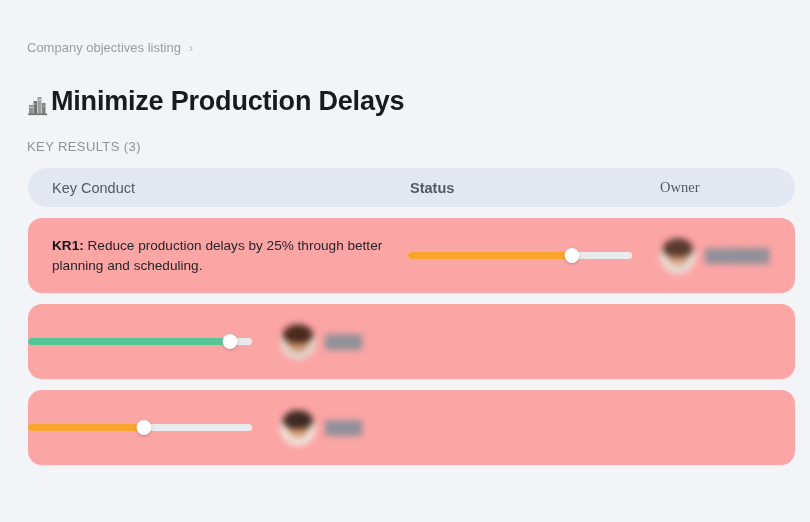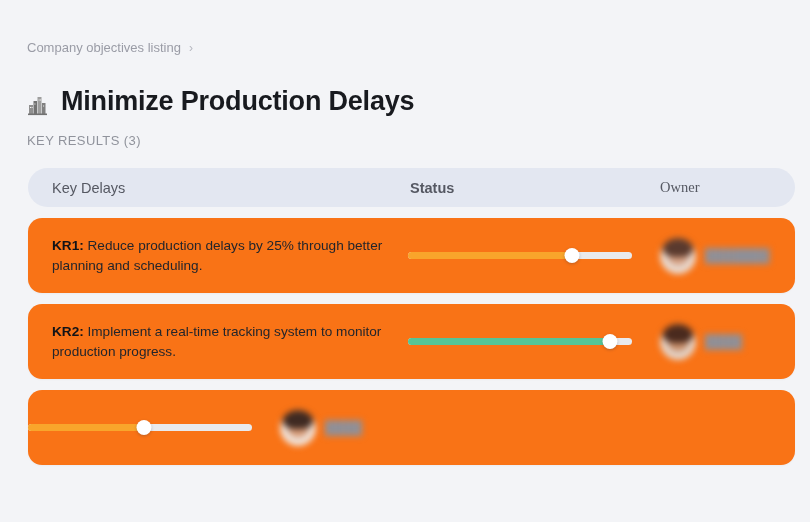--- a/index.html
+++ b/index.html
@@ -46,21 +46,20 @@
     color: #1f2024;
   }
 
   
   .title-row {
     position: absolute;
     left: 25px;
     top: 66px;
     display: flex;
     align-items: center;
-    gap: 10px;
   }
   .title-icon {
     width: 26px;
     height: 30px;
     display: flex;
     align-items: flex-end;
     justify-content: center;
     filter: grayscale(1);
     font-size: 22px;
     line-height: 1;
@@ -72,21 +71,21 @@
     font-weight: bold;
     color: #181a1f;
     letter-spacing: -0.2px;
     line-height: 34px;
   }
 
   
   .section-label {
     position: absolute;
     left: 27px;
-    top: 133px;
+    top: 139px;
     font-size: 13px;
     letter-spacing: 0.4px;
     color: #90939c;
     text-transform: uppercase;
   }
 
   
   .table {
     position: absolute;
     left: 28px;
@@ -106,21 +105,21 @@
   .head-cell {
     font-size: 14.5px;
     color: #555862;
   }
   .head-status { padding-left: 2px; }
   .head-owner  { padding-left: 0px; font-family: Liberation Serif, serif; }
 
   .row-card {
     margin-top: 11px;
     height: 75px;
-    background: #f97316;
+    background: #fca5a5;
     border-radius: 14px;
     display: flex;
     align-items: center;
     box-shadow: 0 1px 2px rgba(30,35,60,0.035);
   }
   .kr-text {
     font-size: 13.6px;
     line-height: 20px;
     color: #23252b;
     padding-right: 14px;
@@ -234,21 +233,21 @@
       </svg>
     </span>
     <h1 class="page-title">Minimize Production Delays</h1>
   </div>
 
   <div class="section-label">KEY RESULTS (3)</div>
 
   <div class="table">
 
     <div class="table-head">
-      <div class="col-kr head-cell">Key Delays</div>
+      <div class="col-kr head-cell">Key Conduct</div>
       <div class="col-st head-cell head-status">Status</div>
       <div class="col-ow head-cell head-owner">Owner</div>
     </div>
 
     <div class="row-card">
       <div class="col-kr kr-text">
         <span class="kr-label">KR1:</span>
         <span>Reduce production delays by 25% through better planning and scheduling.</span>
       </div>
       <div class="col-st">
@@ -262,24 +261,20 @@
         <div class="avatar">
           <span class="av-bg" style="background:#e8dcd4"></span>
           <span class="av-face" style="background:#d7a183"></span>
           <span class="av-hair" style="background:#5a3a2e"></span>
         </div>
         <span class="owner-name">███████</span>
       </div>
     </div>
 
     <div class="row-card">
-      <div class="col-kr kr-text">
-        <span class="kr-label">KR2:</span>
-        <span>Implement a real-time tracking system to monitor production progress.</span>
-      </div>
       <div class="col-st">
         <div class="progress-wrap">
           <div class="progress-track" style="background: rgb(233, 234, 237);"></div>
           <div class="progress-fill" style="width:90%; background:#56c596;"></div>
           <div class="progress-thumb" style="left:90%;"></div>
         </div>
       </div>
       <div class="col-ow owner-cell">
         <div class="avatar">
           <span class="av-bg" style="background:#e3d5cb"></span>

